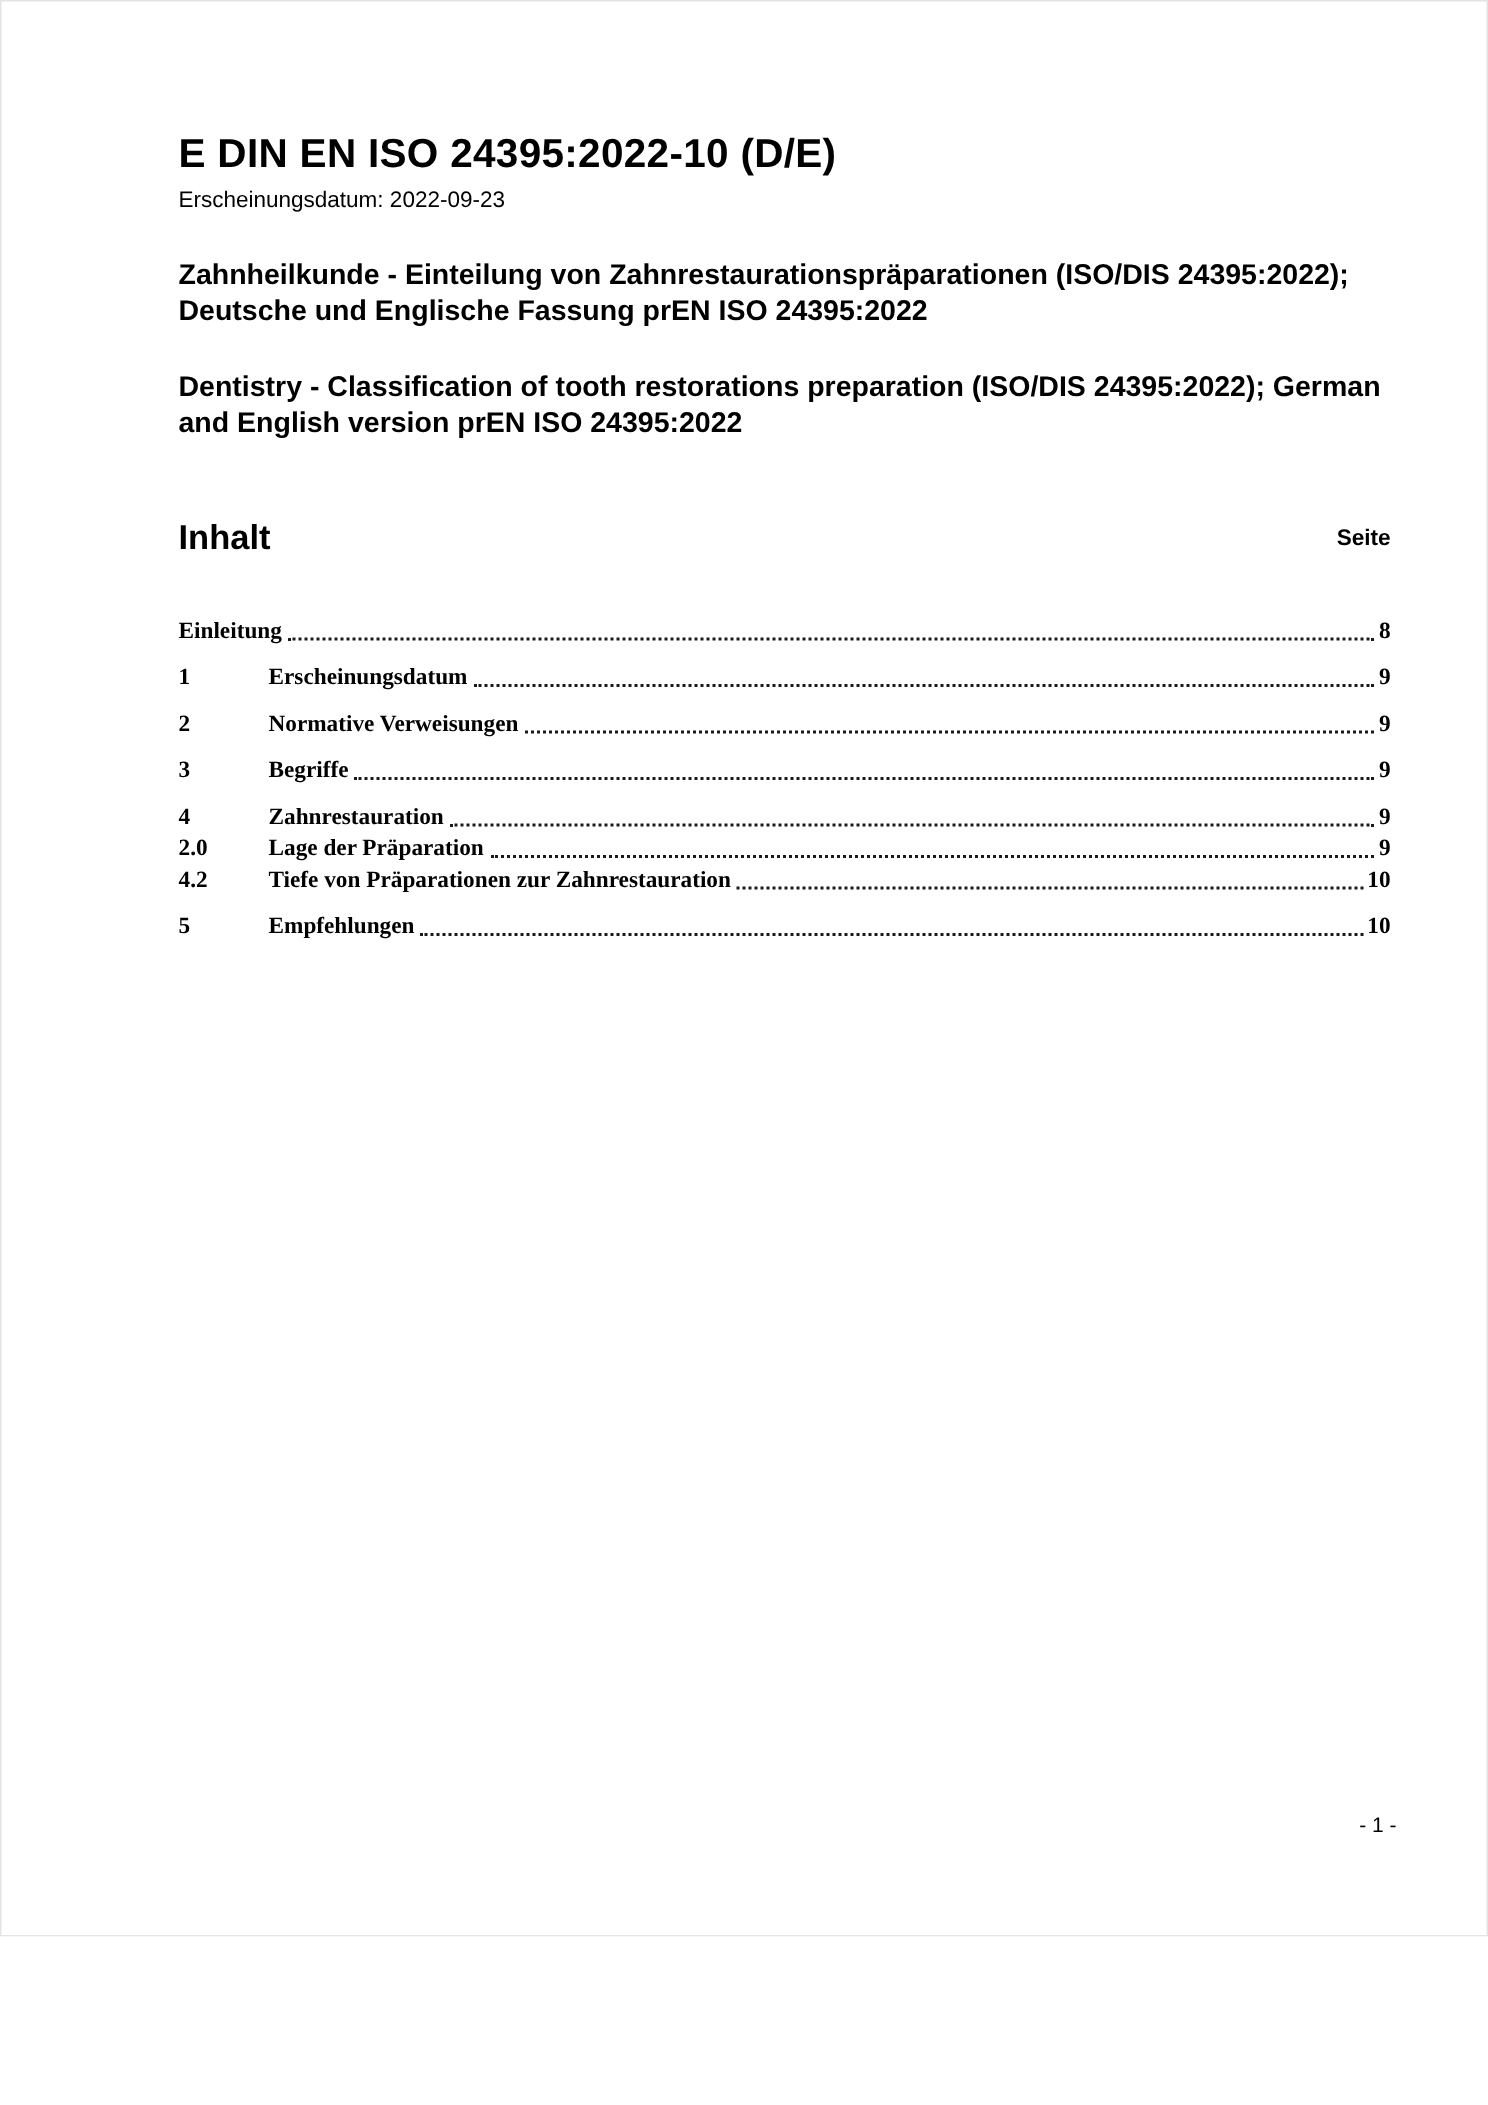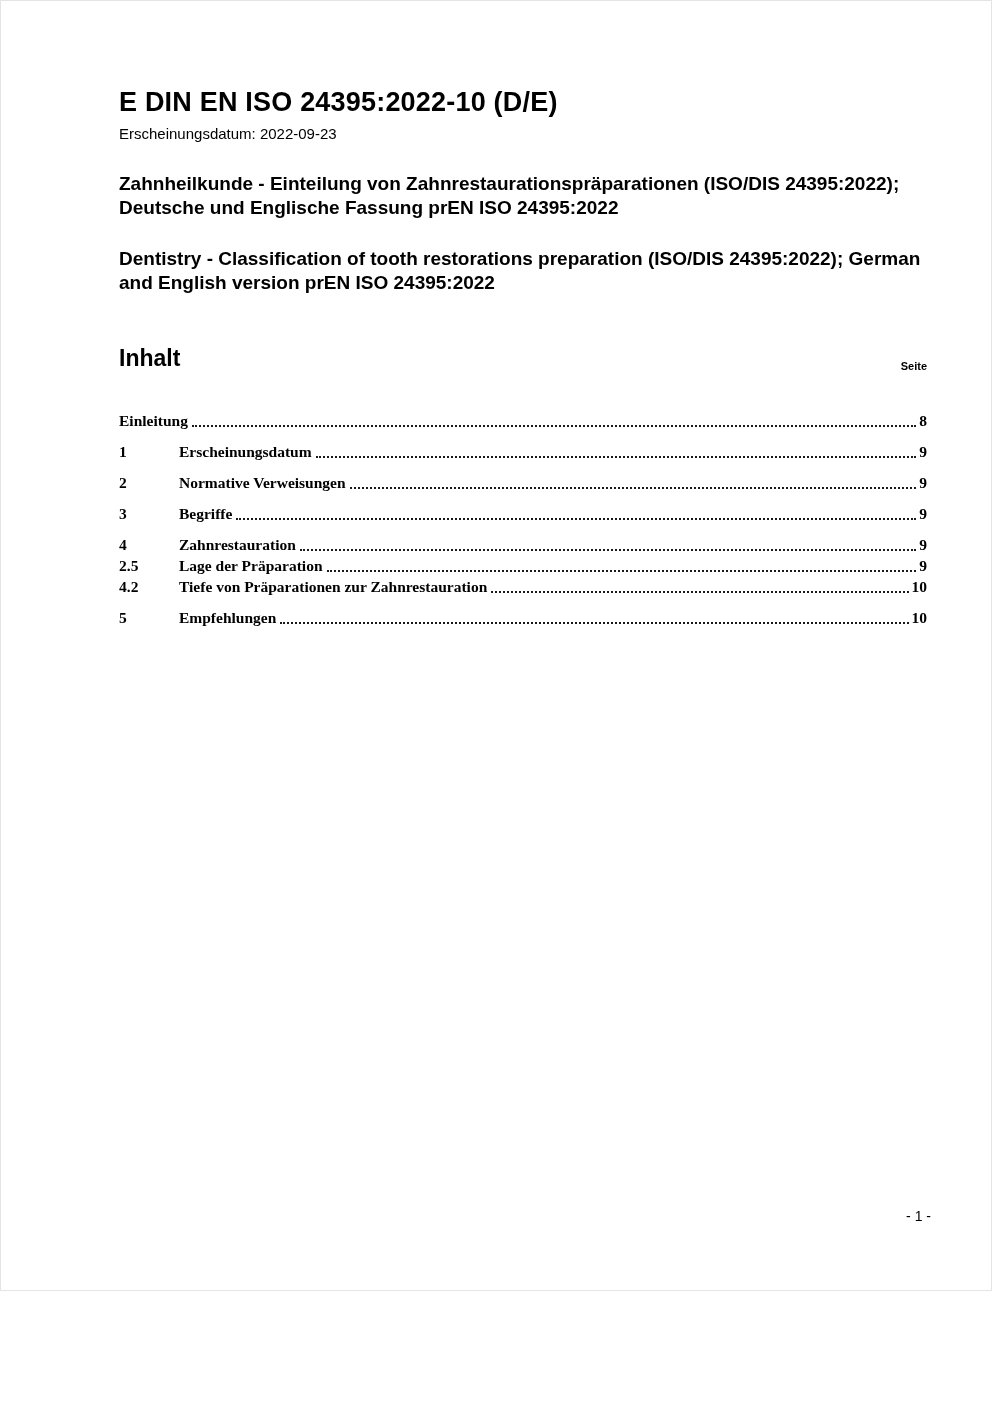--- a/index.html
+++ b/index.html
@@ -30,29 +30,29 @@
     font-size: 19px;
     font-weight: bold;
     line-height: 1.28;
     margin-top: 30px;
     max-width: 810px;
   }
   .title-block.en { margin-top: 26px; }
   .toc-header {
     display: flex;
     justify-content: space-between;
-    align-items: flex-end;
+    align-items: center;
     margin-top: 50px;
   }
   .toc-heading {
     font-size: 23px;
     font-weight: bold;
   }
   .toc-page-label {
-    font-size: 11px;
+    font-size: 15px;
     font-weight: bold;
   }
   .toc {
     margin-top: 38px;
   }
   .toc-row {
     display: flex;
     align-items: baseline;
     font-family: "Liberation Serif", serif;
     font-weight: bold;
@@ -133,21 +133,21 @@
     </div>
 
     <div class="toc-row gap">
       <span class="toc-num">4</span>
       <span class="toc-label">Zahnrestauration</span>
       <span class="toc-dots"></span>
       <span class="toc-page">9</span>
     </div>
 
     <div class="toc-row">
-      <span class="toc-num">2.5</span>
+      <span class="toc-num">2.0</span>
       <span class="toc-label">Lage der Präparation</span>
       <span class="toc-dots"></span>
       <span class="toc-page">9</span>
     </div>
 
     <div class="toc-row">
       <span class="toc-num">4.2</span>
       <span class="toc-label">Tiefe von Präparationen zur Zahnrestauration</span>
       <span class="toc-dots"></span>
       <span class="toc-page">10</span>

